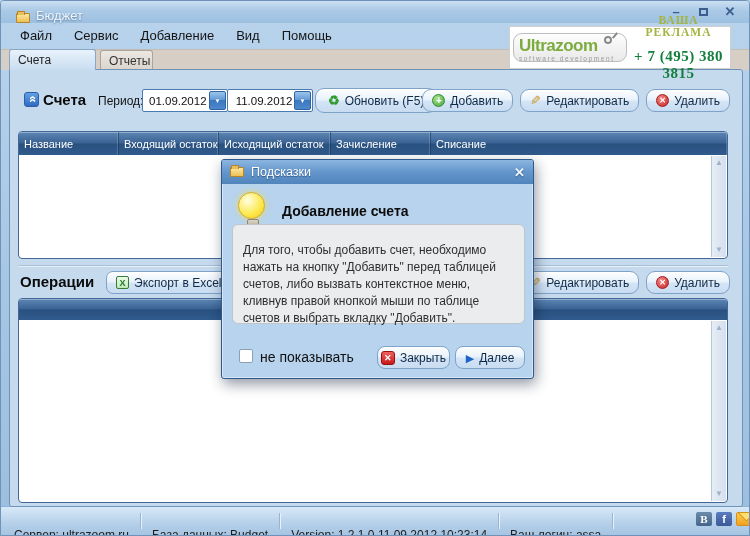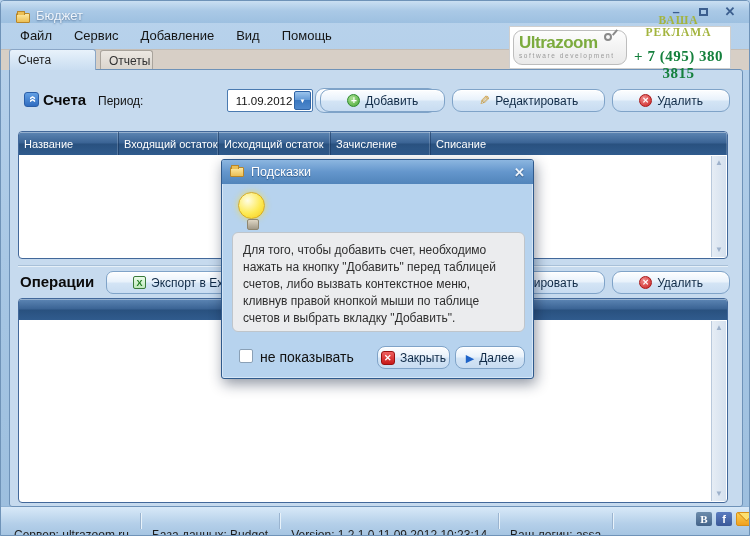--- a/index.html
+++ b/index.html
@@ -21,21 +21,21 @@
   .folder-icon::before { content:""; position:absolute; top:-3px; left:0; width:6px; height:3px;
     background:#ecbf54; border:1px solid #b8862a; border-bottom:none; border-radius:1px 1px 0 0; }
 
   
   .menubar { position:absolute; top:25px; left:8px; height:20px; display:flex; }
   .menu-item { padding:2px 11px; font-size:13px; color:#151515; }
 
   
   .adbox { position:absolute; top:25px; left:508px; width:222px; height:43px; background:#fff;
     border:1px solid #cfcfcf; display:flex; align-items:center; z-index:6; }
-  .logo-box { width:114px; height:35px; margin-left:3px; border:1px solid #bdbdbd; border-radius:9px;
+  .logo-box { width:114px; height:29px; margin-left:3px; border:1px solid #bdbdbd; border-radius:9px;
     background:linear-gradient(#fdfdfd,#e9e9e9); position:relative; padding:3px 0 0 5px; }
   .logo-text { font-size:17px; font-weight:bold; color:#7cab3e; letter-spacing:-.5px; line-height:17px; }
   .logo-sub { font-size:6.5px; color:#9a9a9a; letter-spacing:1.6px; margin-top:1px; }
   .magnifier-icon { position:absolute; right:14px; top:2px; width:8px; height:8px; border:2px solid #8a8a8a; border-radius:50%; }
   .magnifier-icon::after { content:""; position:absolute; width:2px; height:7px; background:#8a8a8a; left:8px; top:-6px; transform:rotate(40deg); }
   .ad-right { flex:1; text-align:center; font-family:"Liberation Serif", serif; }
   .ad-line1 { color:#a3b43e; font-size:11.5px; font-weight:bold; letter-spacing:1px; }
   .ad-line2 { color:#15803d; font-size:15px; font-weight:bold; letter-spacing:.5px; margin-top:10px; }
 
   
@@ -59,21 +59,21 @@
   
   .date-combo { position:absolute; top:19px; width:86px; height:23px; background:#fff; border:1px solid #4a7ab0;
     border-radius:2px; display:flex; align-items:center; }
   .date-value { flex:1; font-size:11.5px; padding-left:6px; color:#111; }
   .combo-arrow { width:17px; height:19px; margin-right:1px; border-radius:2px; border:1px solid #2f64a6;
     background:linear-gradient(#9cc4ec,#5e96d4 50%,#3a78c0 50%,#4e88cc); color:#fff; font-size:6px;
     display:flex; align-items:center; justify-content:center; }
   .combo-arrow::before { content:"▼"; }
 
   
-  .btn { display:inline-flex; align-items:center; justify-content:center; gap:5px; height:23px; padding:0 26px;
+  .btn { display:inline-flex; align-items:center; justify-content:center; gap:5px; height:23px; padding:0 9px;
     background:linear-gradient(#fdfeff,#e9f2fb 45%,#d3e4f5 55%,#c8dcf1); border:1px solid #7fa3c8;
     border-radius:9px; font-size:12px; color:#102a46; box-shadow:inset 0 1px 0 #fff; white-space:nowrap; }
   .btn-row { position:absolute; right:12px; display:flex; gap:7px; }
 
   .refresh-icon::before { content:"♻"; color:#2f9a2f; font-size:13px; font-weight:bold; }
   .plus-icon { width:13px; height:13px; border-radius:50%; background:radial-gradient(circle at 35% 30%,#a8e090,#4aa838);
     border:1px solid #2e8a2e; color:#fff; font-size:10px; font-weight:bold; line-height:11px; text-align:center; flex:none; }
   .plus-icon::before { content:"+"; }
   .pencil-icon::before { content:"✎"; color:#c8922a; font-size:13px; display:inline-block; transform:scaleX(-1); }
   .delete-icon { width:13px; height:13px; border-radius:50%; background:radial-gradient(circle at 35% 30%,#f08a8a,#cc2222);
@@ -117,22 +117,22 @@
     display:flex; align-items:center; gap:7px; padding:0 8px; }
   .dialog-title { color:#fff; font-size:12.5px; text-shadow:0 1px 1px rgba(20,50,90,.6); flex:1; }
   .dialog-close { color:#eef4fb; font-weight:bold; font-size:13px; text-shadow:0 1px 1px rgba(20,50,90,.6); }
   .dialog-close::before { content:"✕"; }
   .bulb-icon { position:absolute; left:16px; top:32px; width:27px; height:27px; border-radius:50%;
     background:radial-gradient(circle at 35% 30%,#fffde4,#fdea54 55%,#f5c818); border:1px solid #d8ac20;
     box-shadow:0 0 6px rgba(250,220,60,.8); }
   .bulb-icon::after { content:""; position:absolute; left:8px; top:26px; width:10px; height:9px;
     background:linear-gradient(#ded6c4,#a29a88); border:1px solid #8e8670; border-radius:2px; }
   .dialog-heading { position:absolute; left:60px; top:43px; font-size:14px; font-weight:bold; color:#0c0c0c; }
-  .dialog-body { position:absolute; left:10px; top:72px; width:293px; height:100px; background:#ebecee;
-    border:1px solid #bfc5cb; border-radius:6px; padding:9px 10px; font-size:12px; color:#2e2e2e; line-height:1.42; }
+  .dialog-body { position:absolute; left:10px; top:64px; width:293px; height:100px; background:#ebecee;
+    border:1px solid #bfc5cb; border-radius:6px; padding:17px 10px; font-size:12px; color:#2e2e2e; line-height:1.42; }
   .dialog-footer { position:absolute; left:0; right:0; top:186px; height:26px; }
   .checkbox { position:absolute; left:17px; top:3px; width:14px; height:14px; background:#fff;
     border:1px solid #8aa0b6; border-radius:2px; }
   .checkbox-label { position:absolute; left:38px; top:3px; font-size:14px; color:#111; }
   .dlg-btn { position:absolute; top:0; height:23px; }
   .close-x-icon { width:14px; height:14px; border-radius:3px; background:linear-gradient(#f06060,#c81818);
     border:1px solid #981010; color:#fff; font-size:9px; font-weight:bold; line-height:13px; text-align:center; flex:none; }
   .close-x-icon::before { content:"✕"; }
   .next-arrow-icon::before { content:"▶"; color:#1e63c8; font-size:11px; }
 </style>
@@ -177,20 +177,24 @@
     <div class="tab tab-active">Счета</div>
     <div class="tab tab-inactive">Отчеты</div>
   </div>
 
   <div class="panel">
 
     <div class="collapse-icon"></div>
     <div class="section-title" style="left:33px; top:21px;">Счета</div>
     <div class="label" style="position:absolute; left:88px; top:24px;">Период:</div>
 
+    <div class="date-combo" style="left:132px;">
+      <span class="date-value">01.09.2012</span>
+      <span class="combo-arrow"></span>
+    </div>
     <div class="date-combo" style="left:217px;text-align:center;">
       <span class="date-value">11.09.2012</span>
       <span class="combo-arrow"></span>
     </div>
 
     <div class="btn" style="position:absolute; left:305px; top:18px; height:25px; padding:0 12px;">
       <span class="refresh-icon"></span>
       <span>Обновить (F5)</span>
     </div>
 
@@ -271,20 +275,21 @@
     </div>
   </div>
 
   <div class="dialog">
     <div class="dialog-titlebar">
       <span class="folder-icon"></span>
       <span class="dialog-title">Подсказки</span>
       <span class="dialog-close"></span>
     </div>
     <div class="bulb-icon"></div>
+    <div class="dialog-heading">Добавление счета</div>
     <div class="dialog-body">Для того, чтобы добавить счет, необходимо нажать на кнопку "Добавить" перед таблицей счетов, либо вызвать контекстное меню, кливнув правой кнопкой мыши по таблице счетов и выбрать вкладку "Добавить".</div>
     <div class="dialog-footer">
       <span class="checkbox"></span>
       <span class="checkbox-label">не показывать</span>
       <div class="btn dlg-btn" style="left:155px; width:73px; border-radius:8px;">
         <span class="close-x-icon"></span>
         <span>Закрыть</span>
       </div>
       <div class="btn dlg-btn" style="left:233px; width:70px; border-radius:8px;">
         <span class="next-arrow-icon"></span>

